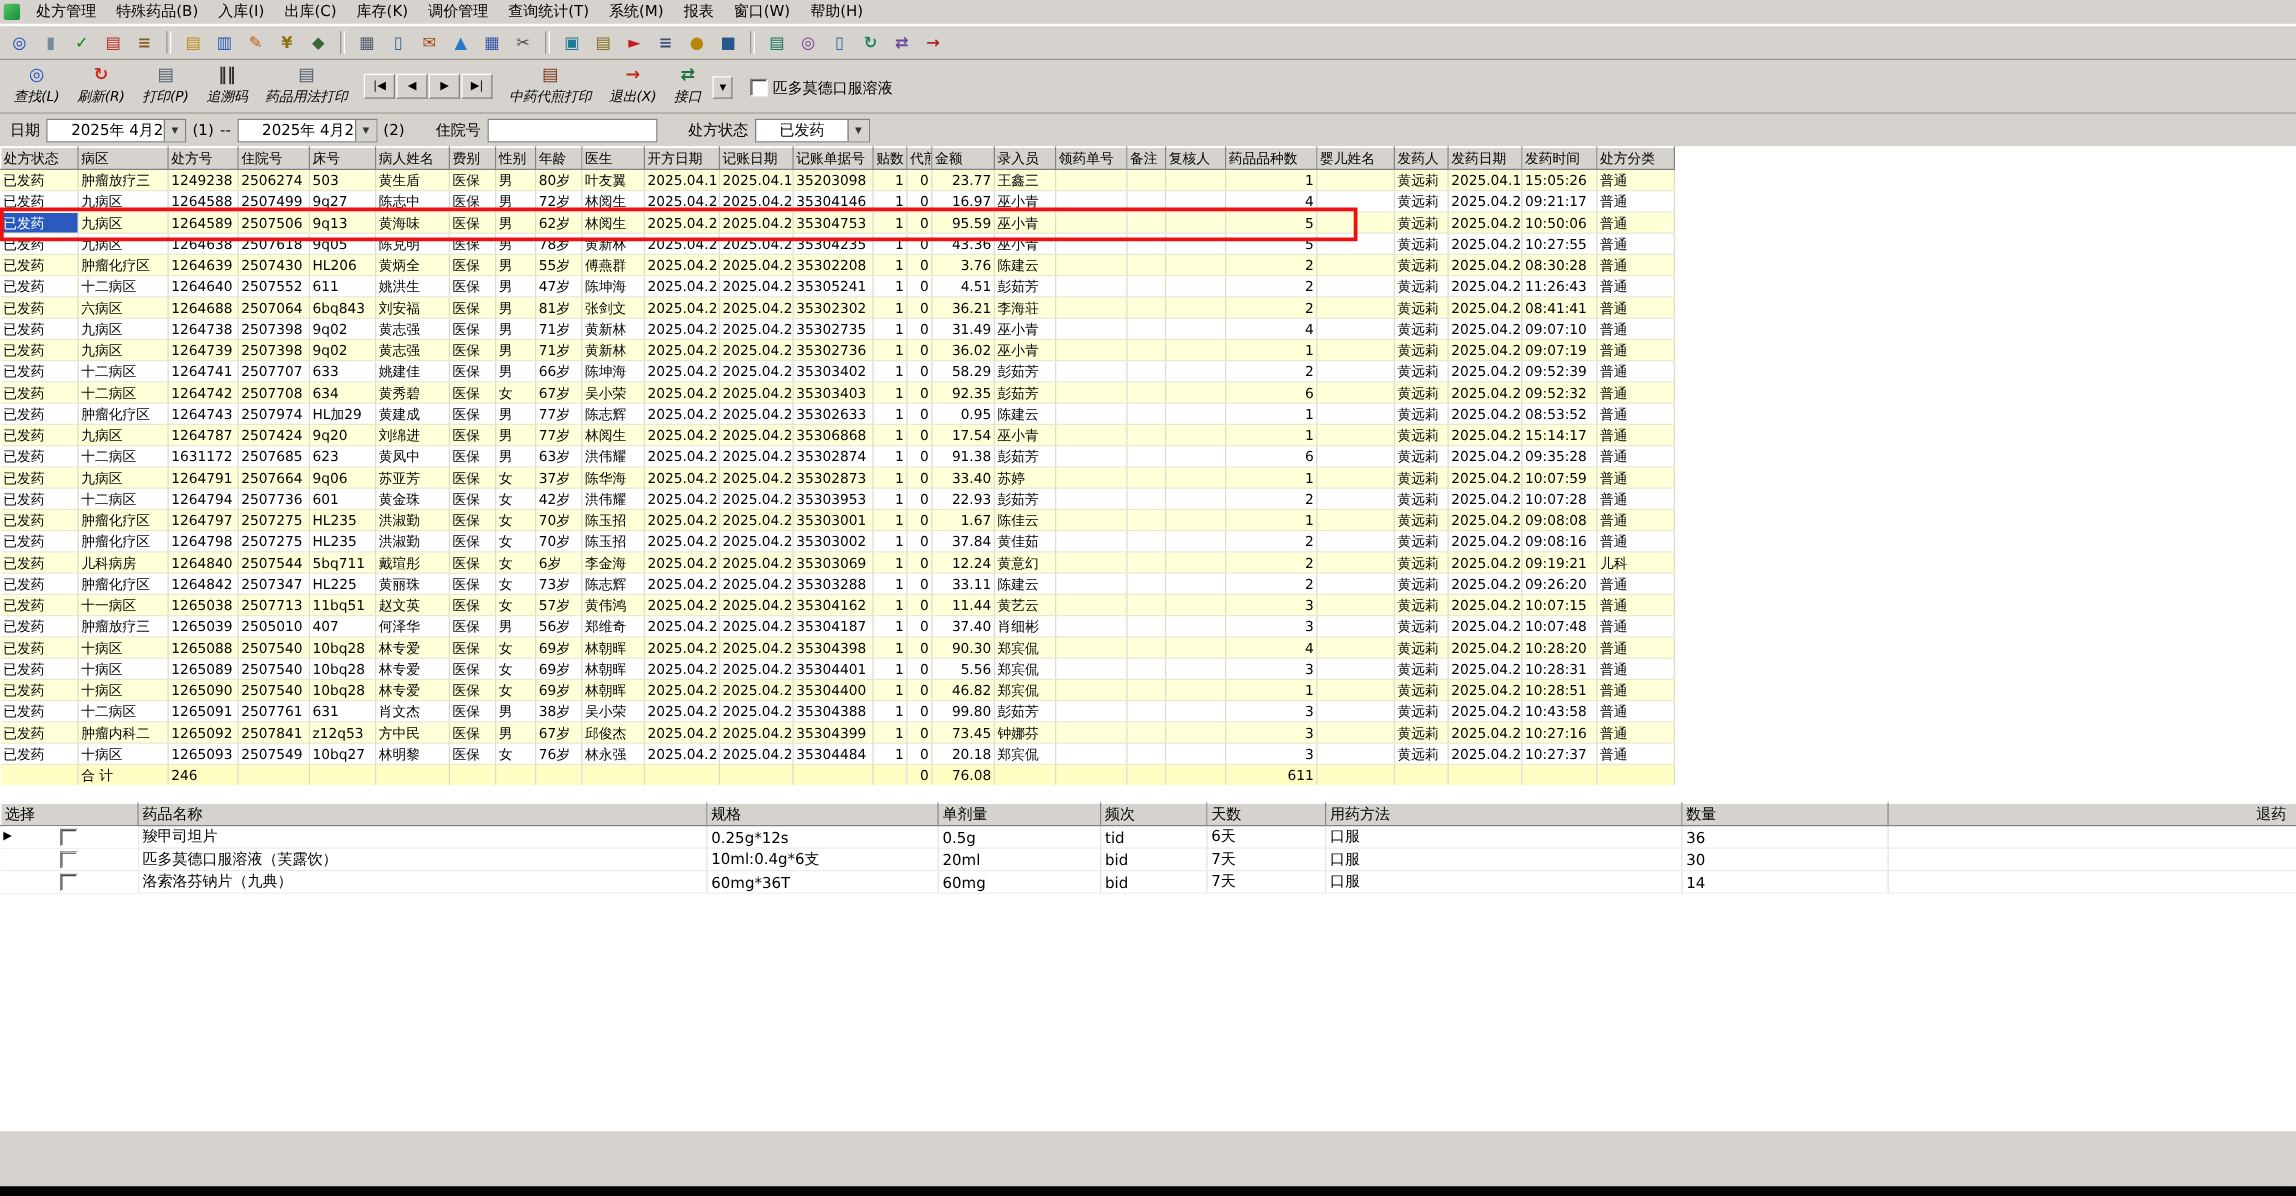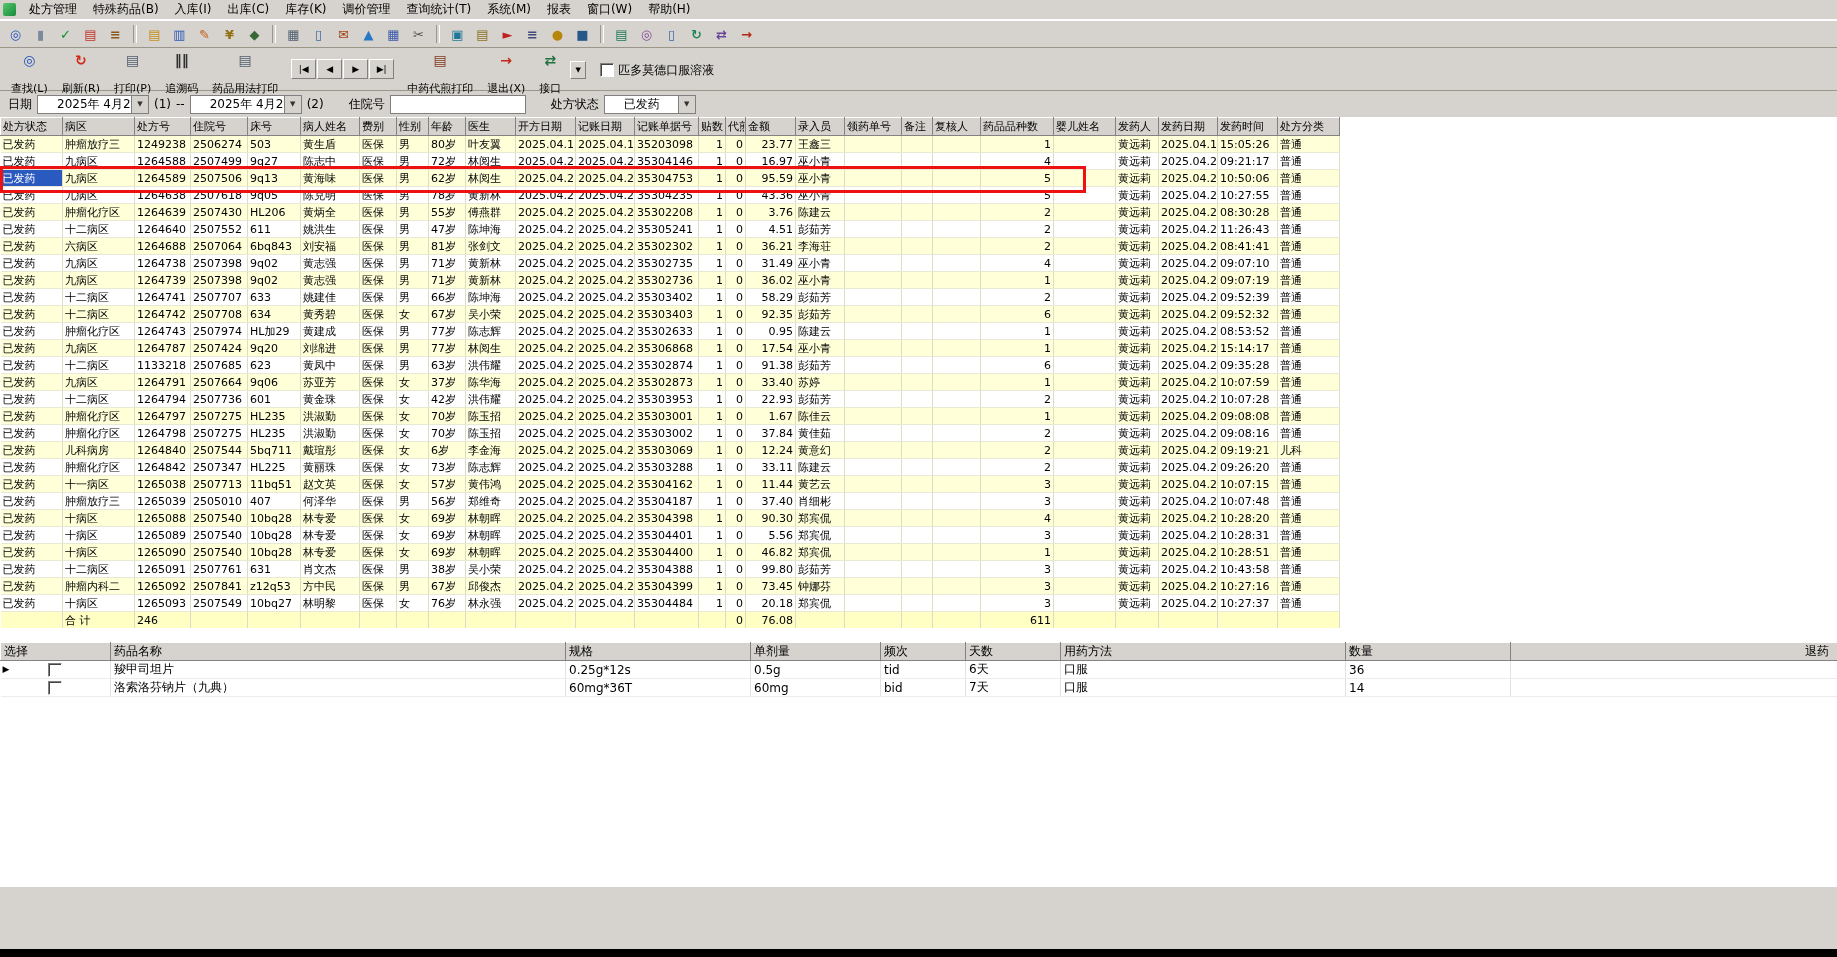--- a/index.html
+++ b/index.html
@@ -27,21 +27,21 @@
     background:#d6d3ce;border-top:1px solid #fff;border-bottom:1px solid #9a968a;}
   .t1-icon{width:19px;height:19px;display:flex;align-items:center;justify-content:center;
     font-size:13px;font-weight:bold;}
   .t1-sep{width:2px;height:18px;border-left:1px solid #9a968a;border-right:1px solid #fff;margin:0 2px;}
 
   
   .toolbar2{height:40px;display:flex;align-items:flex-start;padding:2px 2px 0 4px;background:#d6d3ce;
     border-bottom:1px solid #9a968a;}
   .tb-btn{display:flex;flex-direction:column;align-items:center;padding:2px 7px 0 7px;font-size:11px;}
   .tb-ic{font-size:14px;height:16px;line-height:16px;font-weight:bold;}
-  .tb-lb{margin-top:13px;white-space:nowrap;}
+  .tb-lb{margin-top:2px;white-space:nowrap;font-style:italic;}
   .navgrp{display:flex;align-items:center;margin:9px 6px 0 6px;gap:1px;}
   .nav-btn{min-width:19px;height:18px;font-size:9px;display:inline-flex;align-items:center;
     justify-content:center;background:#d6d3ce;border:1px solid;border-color:#fff #808080 #808080 #fff;padding:0 2px;}
   .dd-btn{width:14px;height:16px;margin:11px 4px 0 2px;font-size:7px;display:inline-flex;align-items:center;
     justify-content:center;border:1px solid;border-color:#fff #808080 #808080 #fff;background:#d6d3ce;}
   .cb{width:12px;height:12px;background:#fff;display:inline-block;flex:0 0 auto;
     border:1px solid;border-color:#808080 #fff #fff #808080;box-shadow:inset 1px 1px 0 #444;}
   .tb-cb{margin:13px 4px 0 10px;}
   .cb-lbl{font-size:12px;margin-top:12px;display:inline-block;white-space:nowrap;}
 
@@ -638,21 +638,21 @@
             <td class="num">1</td>
             <td></td>
             <td>黄远莉</td>
             <td>2025.04.2</td>
             <td>15:14:17</td>
             <td>普通</td>
           </tr>
           <tr class="even">
             <td>已发药</td>
             <td>十二病区</td>
-            <td>1133218</td>
+            <td>1631172</td>
             <td>2507685</td>
             <td>623</td>
             <td>黄凤中</td>
             <td>医保</td>
             <td>男</td>
             <td>63岁</td>
             <td>洪伟耀</td>
             <td>2025.04.2</td>
             <td>2025.04.25</td>
             <td>35302874</td>
@@ -1130,20 +1130,31 @@
             <td>0.25g*12s</td>
             <td>0.5g</td>
             <td>tid</td>
             <td>6天</td>
             <td>口服</td>
             <td class="num">36</td>
             <td></td>
           </tr>
           <tr>
             <td class="selcell"><span class="dgcb"></span></td>
+            <td>匹多莫德口服溶液（芙露饮）</td>
+            <td>10ml:0.4g*6支</td>
+            <td>20ml</td>
+            <td>bid</td>
+            <td>7天</td>
+            <td>口服</td>
+            <td class="num">30</td>
+            <td></td>
+          </tr>
+          <tr>
+            <td class="selcell"><span class="dgcb"></span></td>
             <td>洛索洛芬钠片（九典）</td>
             <td>60mg*36T</td>
             <td>60mg</td>
             <td>bid</td>
             <td>7天</td>
             <td>口服</td>
             <td class="num">14</td>
             <td></td>
           </tr>
         </tbody>

